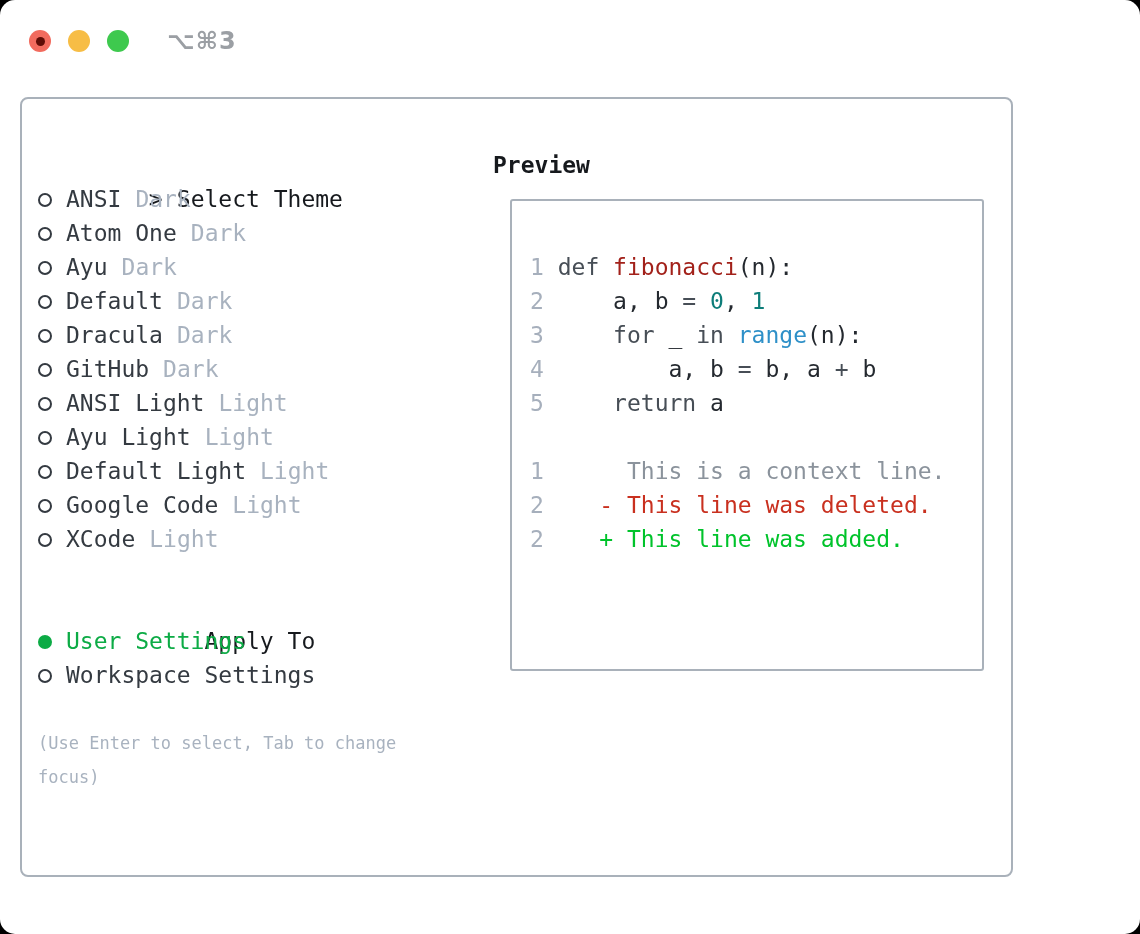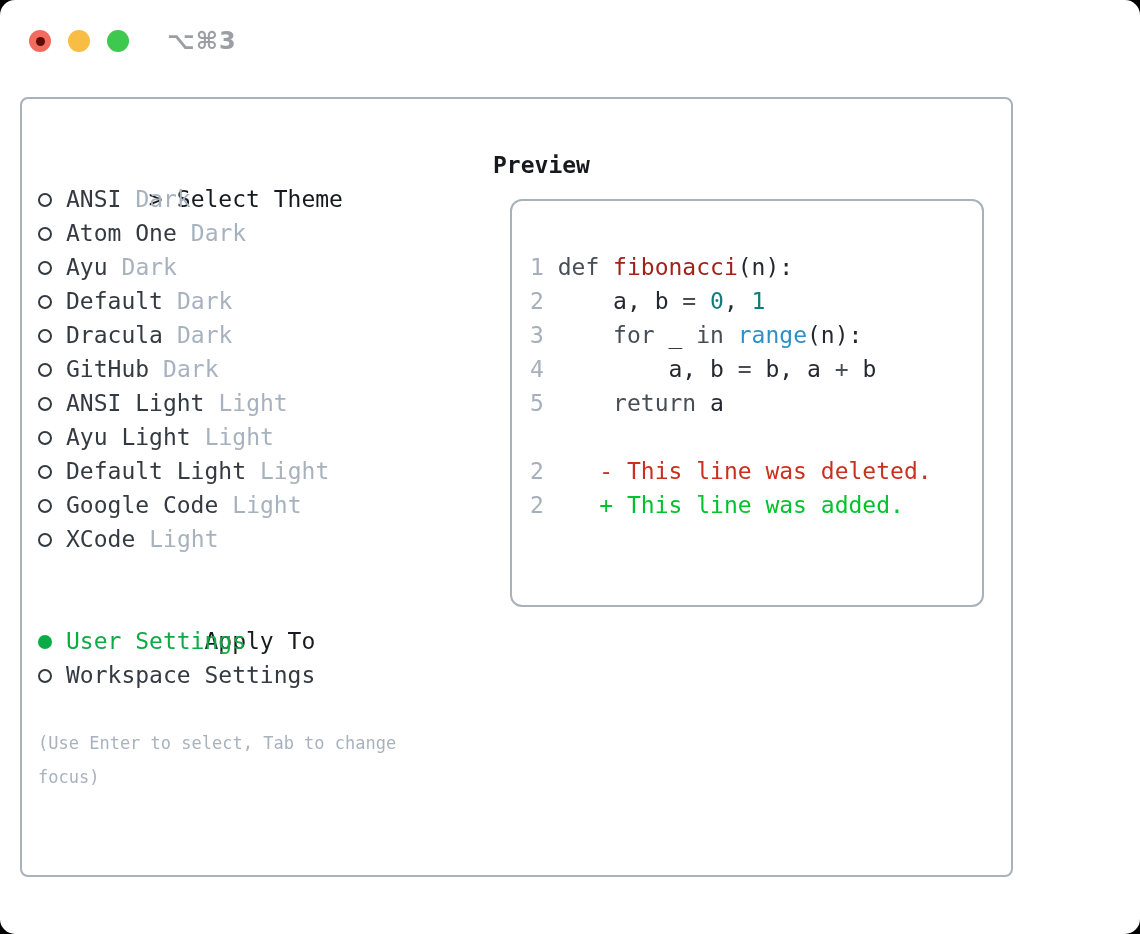--- a/index.html
+++ b/index.html
@@ -62,22 +62,22 @@
   .hint{
     margin-top:34px;width:400px;white-space:normal;
     color:var(--text-muted);font-size:17px;line-height:34px;
   }
   
   .preview-title{
     position:absolute;left:471px;top:49px;height:34px;line-height:34px;
     font-size:23px;font-weight:700;color:var(--text-primary);white-space:pre;text-align:right;
   }
   .preview-box{
-    position:absolute;left:488px;top:100px;width:474px;height:408px;
-    border:2px solid var(--border);border-radius:12px;
+    position:absolute;left:488px;top:100px;width:474px;height:472px;
+    border:2px solid var(--border);border-radius:3px;
     padding:49px 0 0 18px;overflow:hidden;background:var(--window-bg);
   }
   .cl{height:34px;line-height:34px;white-space:pre;font-size:23px;}
   .ln{color:var(--c-linenum);}
   .sg-keyword{color:var(--c-keyword);}
   .sg-function{color:var(--c-function);}
   .sg-number{color:var(--c-number);}
   .sg-builtin{color:var(--c-builtin);}
   .sg-plain{color:var(--c-plain);}
   .sg-context{color:var(--c-context);}
@@ -137,19 +137,20 @@
     <div class="preview-title">Preview</div>
 
     <div class="preview-box">
       <div id="code-lines">
           <div class="cl"><span class="ln">1</span> <span class="sg-keyword">def </span><span class="sg-function">fibonacci</span><span class="sg-plain">(n):</span></div>
           <div class="cl"><span class="ln">2</span> <span class="sg-plain">    a, b </span><span class="sg-keyword">= </span><span class="sg-number">0</span><span class="sg-plain">, </span><span class="sg-number">1</span></div>
           <div class="cl"><span class="ln">3</span> <span class="sg-plain">    </span><span class="sg-keyword">for </span><span class="sg-plain">_ </span><span class="sg-keyword">in </span><span class="sg-builtin">range</span><span class="sg-plain">(n):</span></div>
           <div class="cl"><span class="ln">4</span> <span class="sg-plain">        a, b </span><span class="sg-keyword">= </span><span class="sg-plain">b, a </span><span class="sg-keyword">+ </span><span class="sg-plain">b</span></div>
           <div class="cl"><span class="ln">5</span> <span class="sg-plain">    </span><span class="sg-keyword">return </span><span class="sg-plain">a</span></div>
           <div class="cl"><span class="ln"></span></div>
+          <div class="cl"><span class="ln">1</span> <span class="sg-context">     This is a context line.</span></div>
           <div class="cl"><span class="ln">2</span> <span class="sg-deleted">   - This line was deleted.</span></div>
           <div class="cl"><span class="ln">2</span> <span class="sg-added">   + This line was added.</span></div>
         </div>
     </div>
 
   </div>
 </div>
 
 </body></html>

